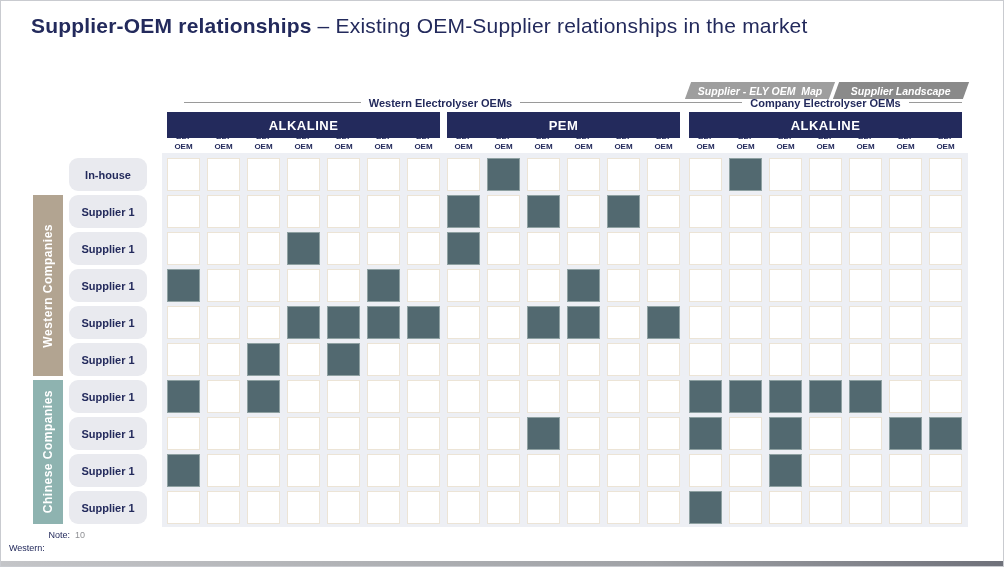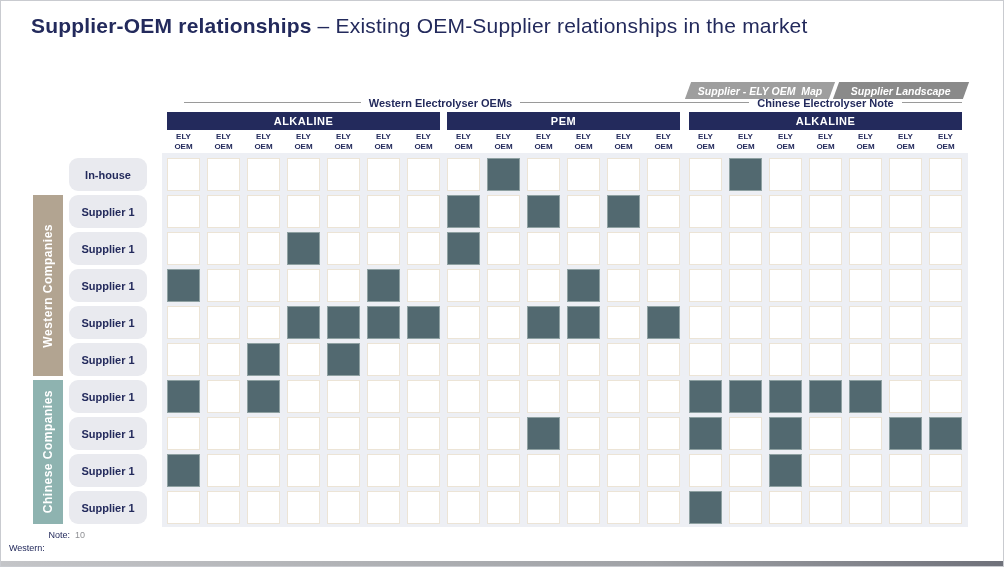--- a/index.html
+++ b/index.html
@@ -14,23 +14,23 @@
   .tab{position:absolute;top:81px;height:17px;transform:skewX(-20deg);
        display:flex;align-items:center;justify-content:center;}
   .tab span{transform:skewX(20deg);color:#fff;font-size:10.5px;font-weight:bold;font-style:italic;white-space:pre;}
   .tab1{left:687px;width:144px;background:#9e9e9e;}
   .tab2{left:835px;width:130px;background:#8a8a8a;}
   
   .ghead{position:absolute;top:95px;height:13px;display:flex;align-items:center;}
   .ghead .ln{flex:1;height:0;border-top:1px solid #9a9a9a;}
   .ghead .lbl{padding:0 8px;font-size:11px;font-weight:bold;white-space:nowrap;}
   
-  .band{position:absolute;top:111px;height:18px;background:#232a5c;color:#fff;
+  .band{position:absolute;top:111px;height:26px;background:#232a5c;color:#fff;
         display:flex;align-items:center;justify-content:center;
-        font-size:11px;font-weight:bold;letter-spacing:.5px;}
+        font-size:13px;font-weight:bold;letter-spacing:.5px;}
   
   .gridbg{position:absolute;left:161px;top:152px;width:806px;height:374px;background:#edeff4;}
   .colheads,.cells{position:absolute;display:grid;}
   .colheads{top:131px;}
   .colhead{width:33px;text-align:center;font-size:8px;font-weight:bold;line-height:1.2;color:#232a5c;}
   .cells{top:157px;}
   .cell{width:33px;height:33px;background:#ffffff;border:1px solid #ece4d6;box-sizing:border-box;}
   .cell.filled{background:#526970;border-color:#8fa1a2;}
   
   .rowlabel{position:absolute;left:68px;width:78px;height:33px;background:#e9eaef;
@@ -73,21 +73,21 @@
   <div class="gridbg"></div>
 
   <div id="gheads">
       <div class="ghead" style="left: 183px; width: 513px;">
         <div class="ln"></div>
         <div class="lbl">Western Electrolyser OEMs</div>
         <div class="ln"></div>
       </div>
       <div class="ghead" style="left: 688px; width: 273px;">
         <div class="ln"></div>
-        <div class="lbl">Chinese Electrolyser Note</div>
+        <div class="lbl">Company Electrolyser OEMs</div>
         <div class="ln"></div>
       </div>
     </div>
   <div id="bands">
       <div class="band" style="left: 166px; width: 273px;">ALKALINE</div>
       <div class="band" style="left: 446px; width: 233px;">PEM</div>
       <div class="band" style="left: 688px; width: 273px;">ALKALINE</div>
     </div>
   <div id="colheads">
       <div class="colheads" style="left: 166px; grid-template-columns: repeat(7, 33px); column-gap: 7px;">

